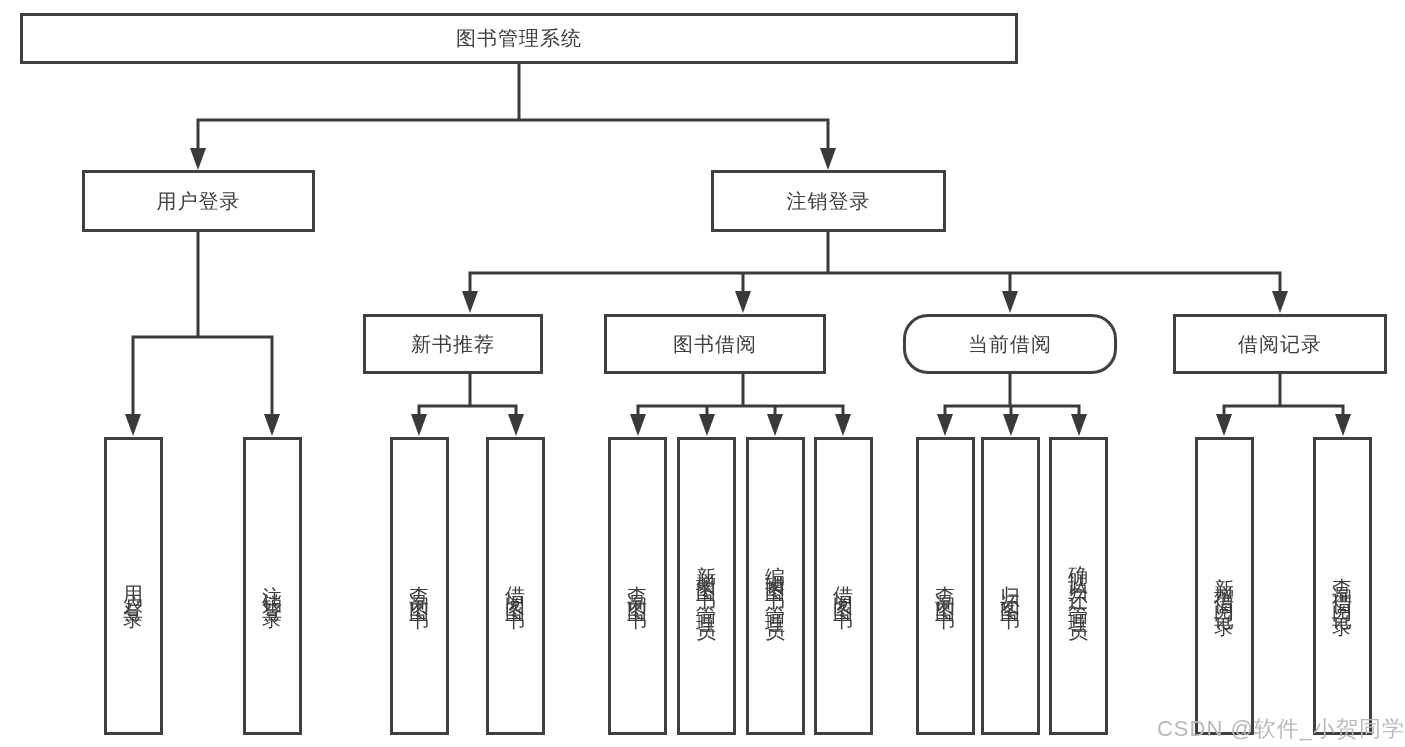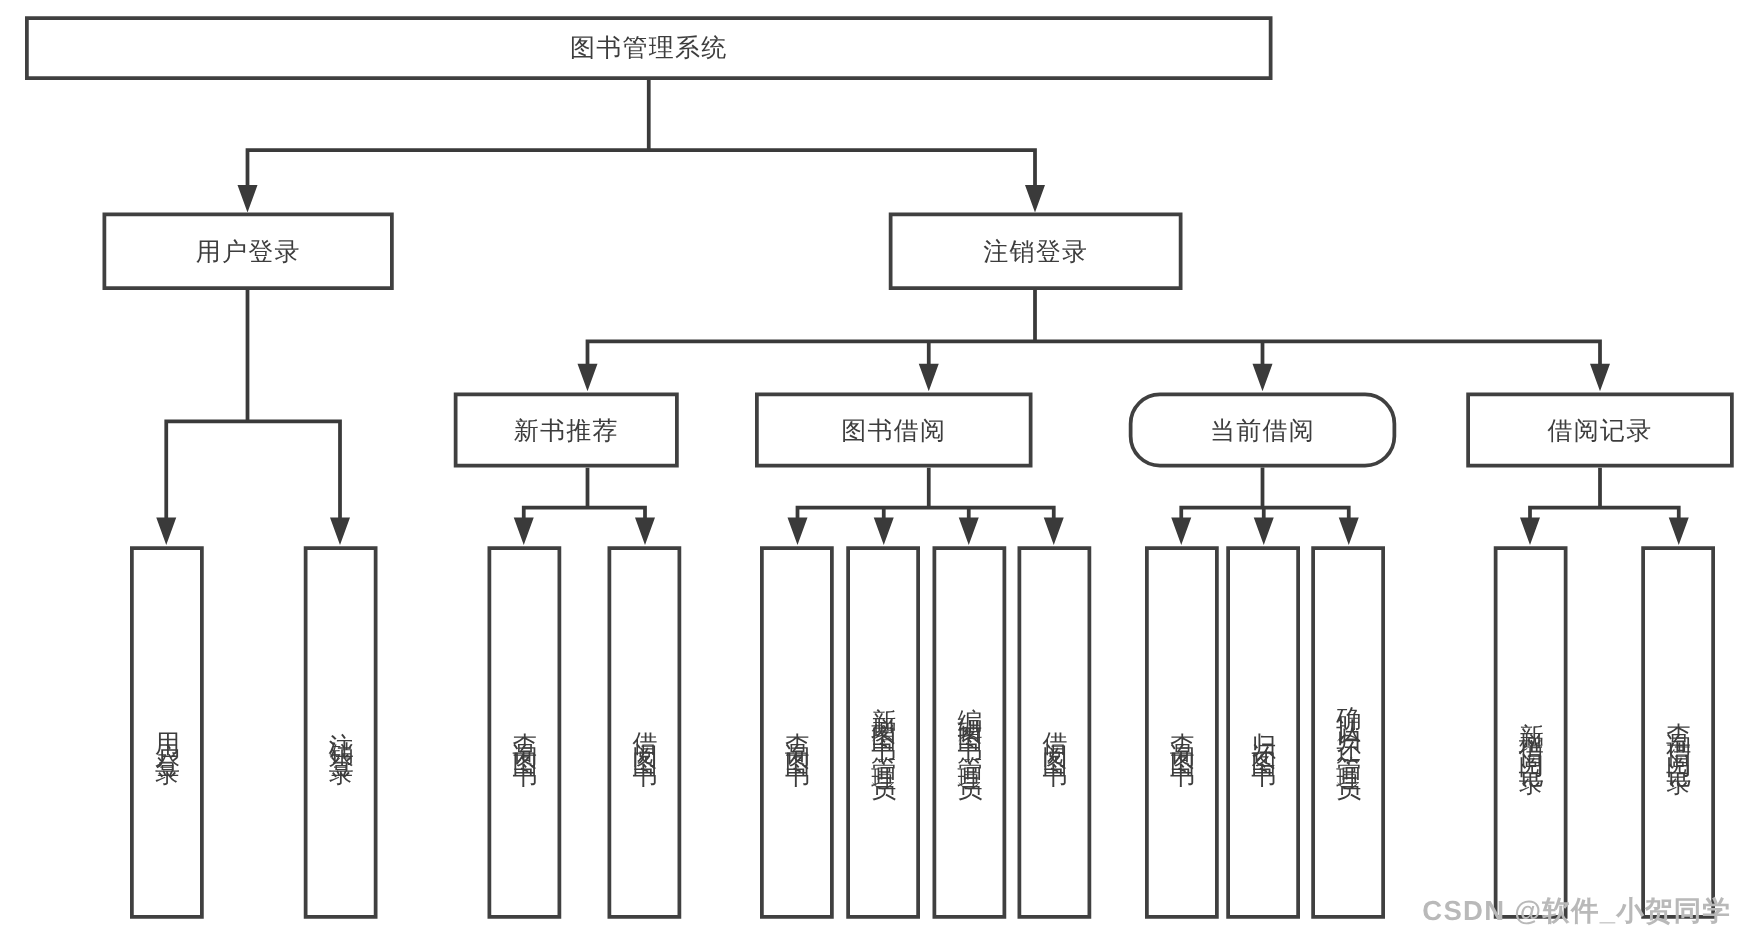--- a/index.html
+++ b/index.html
@@ -63,27 +63,26 @@
 
   #connector-svg {
     position: absolute;
     left: 0; top: 0;
     width: 1405px;
     height: 747px;
     pointer-events: none;
   }
   #watermark {
     position: absolute;
-    right: 20px;
+    right: 0;
     top: 714px;
     font-size: 22px;
     color: #b9b9b9;
     letter-spacing: 1px;
     white-space: nowrap;
-    font-weight: bold;
   }
 </style>
 </head>
 <body>
 
 <div id="canvas">
 
   <svg id="connector-svg" viewBox="0 0 1405 747" xmlns="http://www.w3.org/2000/svg">
 
     <path fill="none" stroke="#3a3a3a" stroke-width="3" d="

